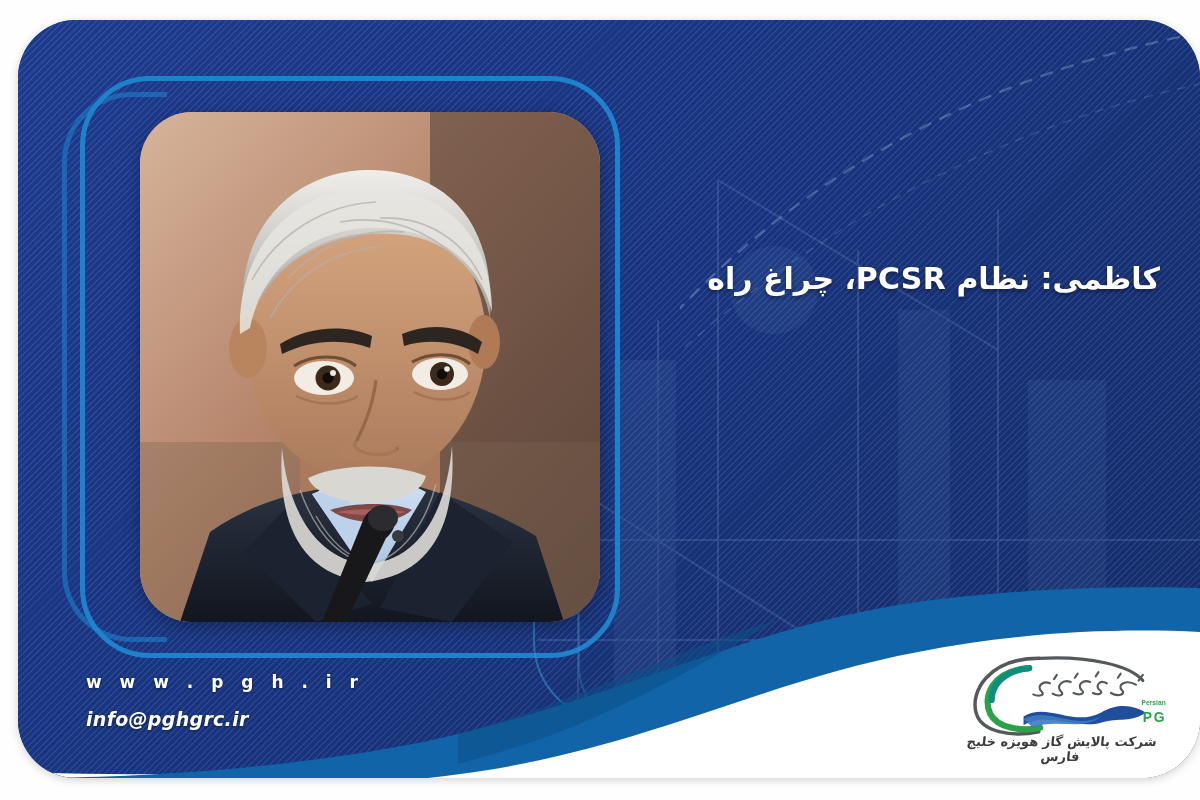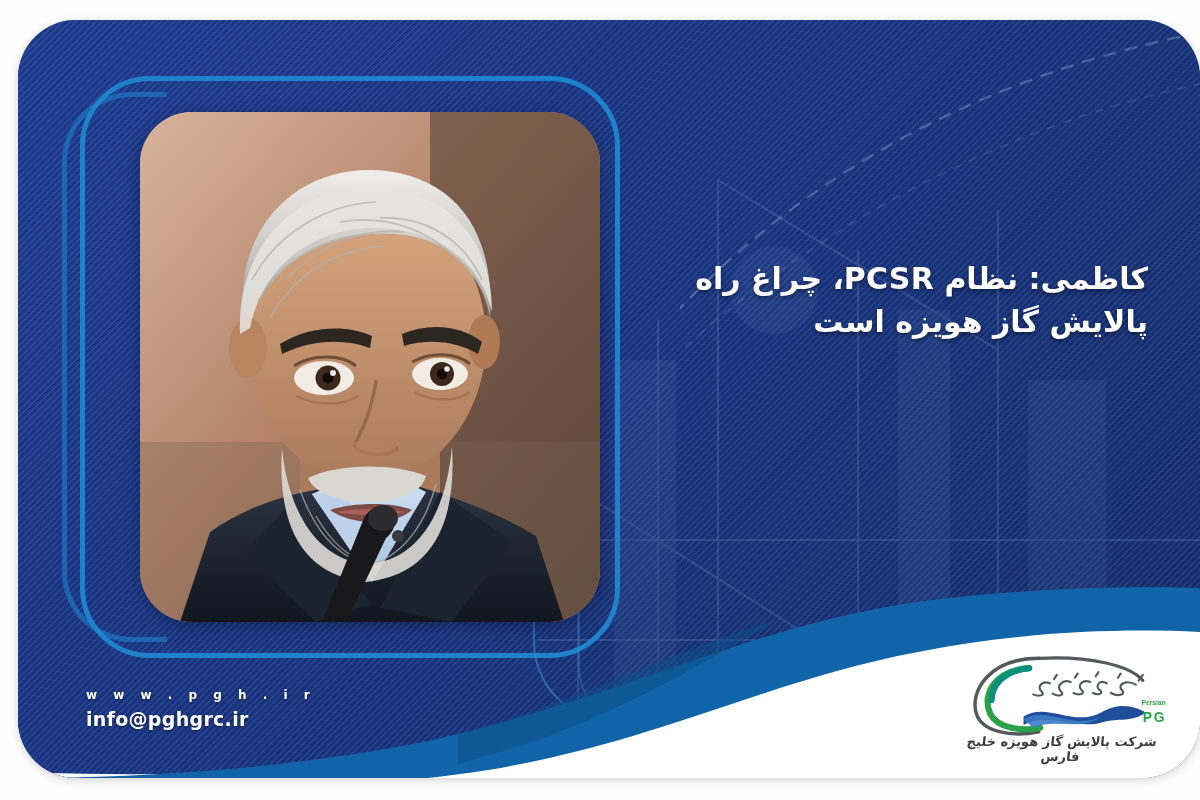--- a/index.html
+++ b/index.html
@@ -81,39 +81,39 @@
   .portrait{
     position:absolute;left:122px;top:92px;width:460px;height:510px;
     border-radius:52px;overflow:hidden;
     background:#caa58c;
     box-shadow:0 4px 16px rgba(0,0,0,.30);
   }
   .portrait svg{display:block;width:100%;height:100%;}
 
   
   .headline{
-    position:absolute;right:52px;top:238px;width:560px;
+    position:absolute;right:40px;top:238px;width:560px;
     text-align:right;direction:rtl;
     color:#ffffff;
     font-weight:700;
     font-size:30px;
     line-height:1.42;
     letter-spacing:.2px;
     text-shadow:0 2px 4px rgba(0,0,0,.45);
   }
   .headline div{white-space:nowrap;}
 
   
   .contact{
     position:absolute;left:68px;bottom:48px;
     color:#ffffff;direction:ltr;text-align:left;
     text-shadow:0 1px 3px rgba(0,0,0,.5);
   }
-  .contact .site{font-size:12px;font-weight:700;letter-spacing:6px;margin-bottom:6px;}
-  .contact .mail{font-size:19px;font-weight:700;letter-spacing:.3px;}
+  .contact .site{font-size:17px;font-weight:700;letter-spacing:6px;margin-bottom:16px;}
+  .contact .mail{font-size:19px;font-weight:700;letter-spacing:.3px;font-style:italic;}
 
   
   .wave{position:absolute;left:0;right:0;bottom:0;height:250px;}
   .wave svg{display:block;width:100%;height:100%;}
 
   
   .logo{
     position:absolute;right:26px;bottom:14px;
     width:226px;text-align:center;direction:rtl;
   }
@@ -271,21 +271,20 @@
         </g>
 
         <path d="M182 510 L224 406 C 232 392 246 392 252 400 C 258 408 254 420 246 426 L206 510 Z" fill="#18181a"></path>
         <ellipse cx="243" cy="406" rx="15" ry="13" fill="#2c2c30"></ellipse>
         <circle cx="258" cy="424" r="6" fill="#3a3a40"></circle>
       </svg>
     </div>
 
     <div class="headline">
       <div>کاظمی: نظام PCSR، چراغ راه</div>
-      <div>پالایش گاز هویزه است</div>
     </div>
 
     <div class="contact">
       <div class="site">w w w . p g h . i r</div>
       <div class="mail">info@pghgrc.ir</div>
     </div>
 
     <div class="wave">
       <svg viewBox="0 0 1182 250" preserveAspectRatio="none">
         <path d="M1182 250 L1182 120 C 1060 120, 940 160, 860 196 C 760 240, 660 250, 560 250 Z" fill="#ffffff"></path>

